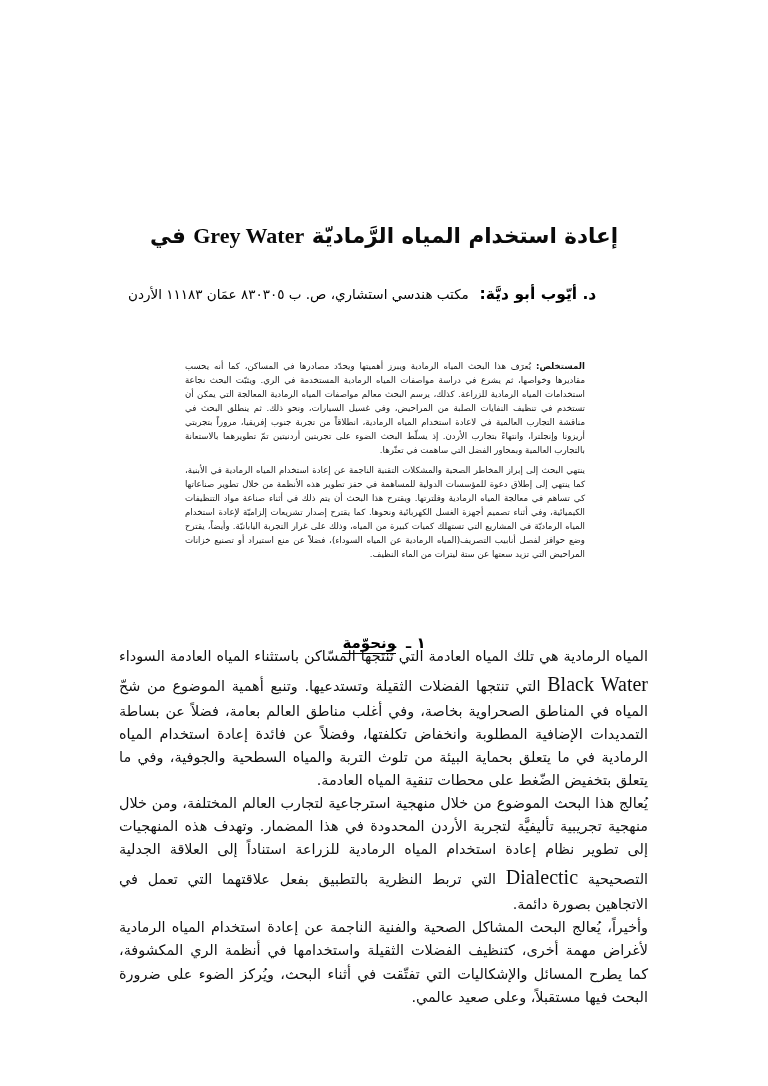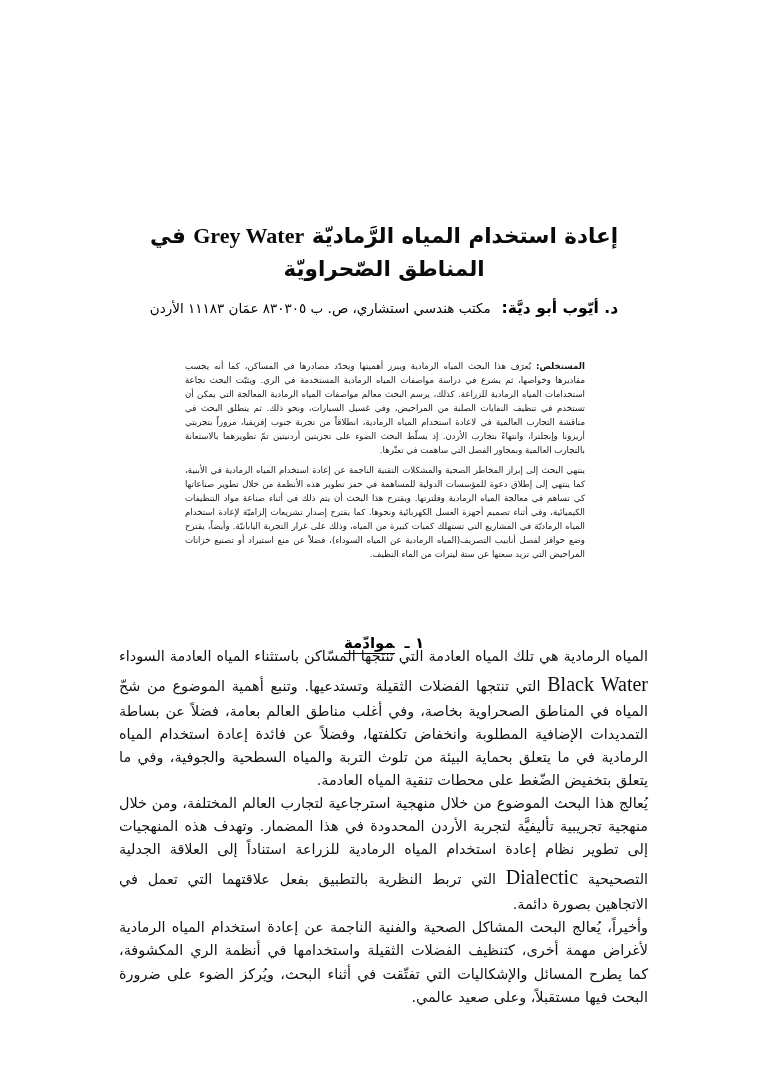--- a/index.html
+++ b/index.html
@@ -42,25 +42,25 @@
     unicode-bidi: embed;
     font-family: "Liberation Serif", serif;
     font-weight: bold;
     font-size: 22px;
     margin-top: 16px;
   }
 
   
   .author-line {
     position: absolute;
-    top: 298px;
+    top: 284px;
     right: 128px;
     left: 128px;
     direction: rtl;
-    text-align: center;
+    text-align: left;
     font-family: "DejaVu Sans", sans-serif;
     font-size: 15px;
     line-height: 1.4;
     white-space: nowrap;
   }
   .author-line .author-name {
     font-weight: bold;
     font-size: 15.5px;
   }
   .author-line .affiliation {
@@ -141,35 +141,34 @@
 </head>
 <body>
 
 <div class="page">
 
   <h1 class="doc-title">
     <span>إعادة استخدام المياه الرَّماديّة</span>
     <span class="ltr-term">Grey Water</span>
     <span>في</span>
     <br>
-    <span>المناطق الصّحراويّة</span>
   </h1>
 
   <div class="author-line">
     <span class="author-name">د. أيّوب أبو ديَّة:</span>
     <span class="affiliation">مكتب هندسي استشاري، ص. ب ٨٣٠٣٠٥ عمَان ١١١٨٣ الأردن</span>
   </div>
 
   <div class="abstract">
     <p><span class="abstract-label">المستخلص:</span> <span>يُعرَف هذا البحث المياه الرمادية ويبرز أهميتها ويحدّد مصادرها في المساكن، كما أنه يحسب مقاديرها وخواصها، ثم يشرع في دراسة مواصفات المياه الرمادية المستخدمة في الري. ويثبّت البحث نجاعة استخدامات المياه الرمادية للزراعة. كذلك، يرسم البحث معالم مواصفات المياه الرمادية المعالجة التي يمكن أن تستخدم في تنظيف النفايات الصلبة من المراحيض، وفي غسيل السيارات، ونحو ذلك. ثم ينطلق البحث في مناقشة التجارب العالمية في لاعادة استخدام المياه الرمادية، انطلاقاً من تجربة جنوب إفريقيا، مروراً بتجربتي أريزونا وإنجلترا، وانتهاءً بتجارب الأردن. إذ يسلّط البحث الضوء على تجربتين أردنيتين تمّ تطويرهما بالاستعانة بالتجارب العالمية وبمحاور الفضل التي ساهمت في تعثّرها.</span></p>
     <p>ينتهي البحث إلى إبراز المخاطر الصحية والمشكلات التقنية الناجمة عن إعادة استخدام المياه الرمادية في الأبنية، كما ينتهي إلى إطلاق دعوة للمؤسسات الدولية للمساهمة في حفز تطوير هذه الأنظمة من خلال تطوير صناعاتها كي تساهم في معالجة المياه الرمادية وفلترتها. ويقترح هذا البحث أن يتم ذلك في أثناء صناعة مواد التنظيفات الكيميائية، وفي أثناء تصميم أجهزة الغسل الكهربائية ونحوها. كما يقترح إصدار تشريعات إلزاميّة لإعادة استخدام المياه الرماديّة في المشاريع التي تستهلك كميات كبيرة من المياه، وذلك على غرار التجربة اليابانيّة. وأيضاً، يقترح وضع حوافز لفصل أنابيب التصريف(المياه الرمادية عن المياه السوداء)، فضلاً عن منع استيراد أو تصنيع خزانات المراحيض التي تزيد سعتها عن ستة ليترات من الماء النظيف.</p>
   </div>
 
   <h2 class="section-heading">
-    <span class="heading-num">١ ـ</span><span class="heading-text">موادّمة</span>
+    <span class="heading-num">١ ـ</span><span class="heading-text">ونحوّمة</span>
   </h2>
 
   <div class="body-text">
     <p><span>المياه الرمادية هي تلك المياه العادمة التي تنتجها المسّاكن باستثناء المياه العادمة السوداء</span> <span class="ltr-term">Black Water</span> <span>التي تنتجها الفضلات الثقيلة وتستدعيها. وتنبع أهمية الموضوع من شحّ المياه في المناطق الصحراوية بخاصة، وفي أغلب مناطق العالم بعامة، فضلاً عن بساطة التمديدات الإضافية المطلوبة وانخفاض تكلفتها، وفضلاً عن فائدة إعادة استخدام المياه الرمادية في ما يتعلق بحماية البيئة من تلوث التربة والمياه السطحية والجوفية، وفي ما يتعلق بتخفيض الضّغط على محطات تنقية المياه العادمة.</span></p>
     <p><span>يُعالج هذا البحث الموضوع من خلال منهجية استرجاعية لتجارب العالم المختلفة، ومن خلال منهجية تجريبية تأليفيَّة لتجربة الأردن المحدودة في هذا المضمار. وتهدف هذه المنهجيات إلى تطوير نظام إعادة استخدام المياه الرمادية للزراعة استناداً إلى العلاقة الجدلية التصحيحية</span> <span class="ltr-term">Dialectic</span> <span>التي تربط النظرية بالتطبيق بفعل علاقتهما التي تعمل في الاتجاهين بصورة دائمة.</span></p>
     <p>وأخيراً، يُعالج البحث المشاكل الصحية والفنية الناجمة عن إعادة استخدام المياه الرمادية لأغراض مهمة أخرى، كتنظيف الفضلات الثقيلة واستخدامها في أنظمة الري المكشوفة، كما يطرح المسائل والإشكاليات التي تفتّقت في أثناء البحث، ويُركز الضوء على ضرورة البحث فيها مستقبلاً، وعلى صعيد عالمي.</p>
   </div>
 
 </div>
 

